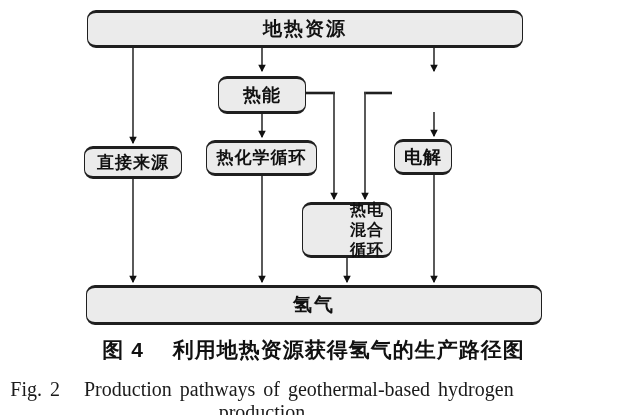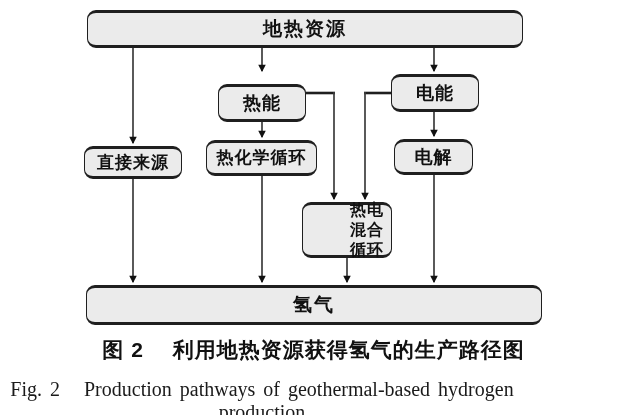--- a/index.html
+++ b/index.html
@@ -46,25 +46,25 @@
     justify-content: center;
     font-weight: bold;
     font-size: 18px;
     letter-spacing: 1px;
     color: var(--text, #111111);
     white-space: pre-line;
     text-align: center;
     line-height: 1.25;
   }
   .node-geothermal      { left: 87px;  top: 10px;  width: 436px; height: 38px; font-size: 19px; letter-spacing: 2px; }
-  .node-thermal         { left: 218px; top: 84px;  width: 88px;  height: 38px; }
+  .node-thermal         { left: 218px; top: 76px;  width: 88px;  height: 38px; }
   .node-electric        { left: 391px; top: 74px;  width: 88px;  height: 38px; }
   .node-direct          { left: 84px;  top: 146px; width: 98px;  height: 33px; font-size: 17px; }
   .node-thermochemical  { left: 206px; top: 140px; width: 111px; height: 36px; font-size: 17px; }
-  .node-electrolysis    { left: 394px; top: 139px; width: 79px;  height: 36px; border-radius: 10px; }
+  .node-electrolysis    { left: 394px; top: 139px; width: 58px;  height: 36px; }
   .node-hybrid          { left: 302px; top: 202px; width: 90px;  height: 56px; font-size: 16px; padding-left: 40px; }
   .node-hydrogen        { left: 86px;  top: 285px; width: 456px; height: 40px; font-size: 19px; letter-spacing: 2px; }
   .caption-zh {
     position: absolute;
     left: 0; top: 336px;
     width: 627px;
     text-align: center;
     font-weight: bold;
     font-size: 21px;
     letter-spacing: 1px;
@@ -111,30 +111,29 @@
     <line class="conn" x1="133" y1="179" x2="133" y2="282" marker-end="url(#arrowhead)"></line>
     <line class="conn" x1="262" y1="176" x2="262" y2="282" marker-end="url(#arrowhead)"></line>
     <line class="conn" x1="347" y1="258" x2="347" y2="282" marker-end="url(#arrowhead)"></line>
     <line class="conn" x1="434" y1="175" x2="434" y2="282" marker-end="url(#arrowhead)"></line>
   </svg>
 
   <div class="node node-geothermal">地热资源</div>
 
   <div class="node node-thermal">热能</div>
 
-  <div class="node node-electric">电能</div>
 
   <div class="node node-thermochemical">热化学循环</div>
 
   <div class="node node-direct">直接来源</div>
 
   <div class="node node-electrolysis">电解</div>
 
   <div class="node node-hybrid">热电
 混合循环</div>
 
   <div class="node node-hydrogen">氢气</div>
 
-  <div class="caption-zh">图 2　 利用地热资源获得氢气的生产路径图</div>
+  <div class="caption-zh">图 4　 利用地热资源获得氢气的生产路径图</div>
 
   <div class="caption-en">Fig. 2   Production pathways of geothermal-based hydrogen production</div>
 
 </div>
 
 </body></html>

